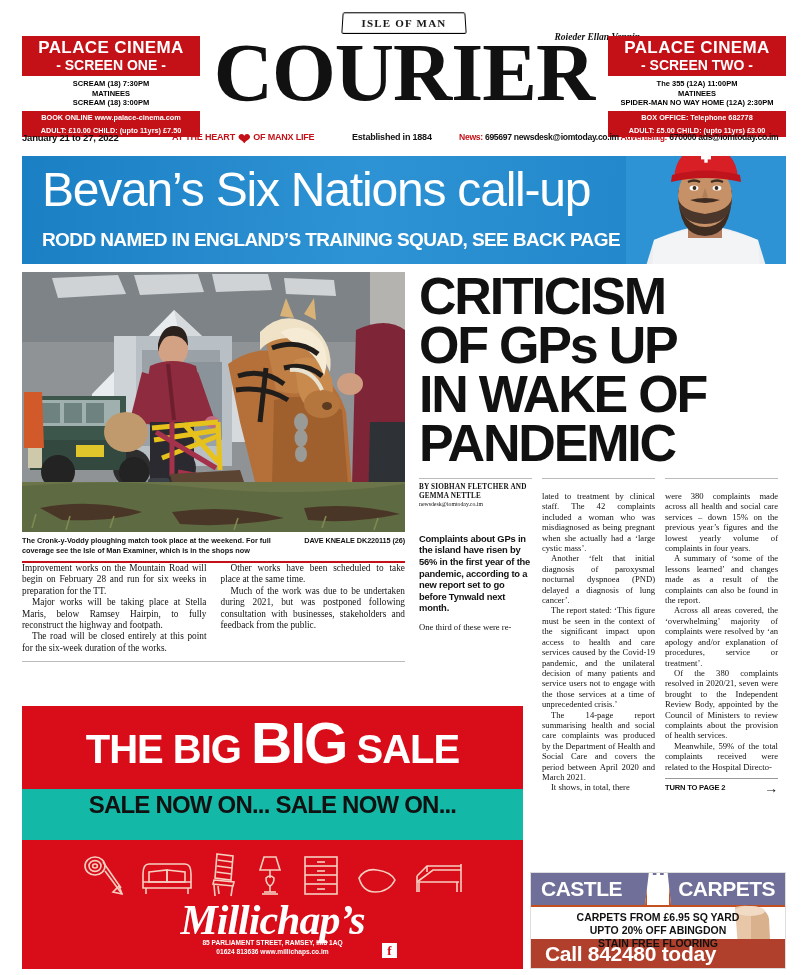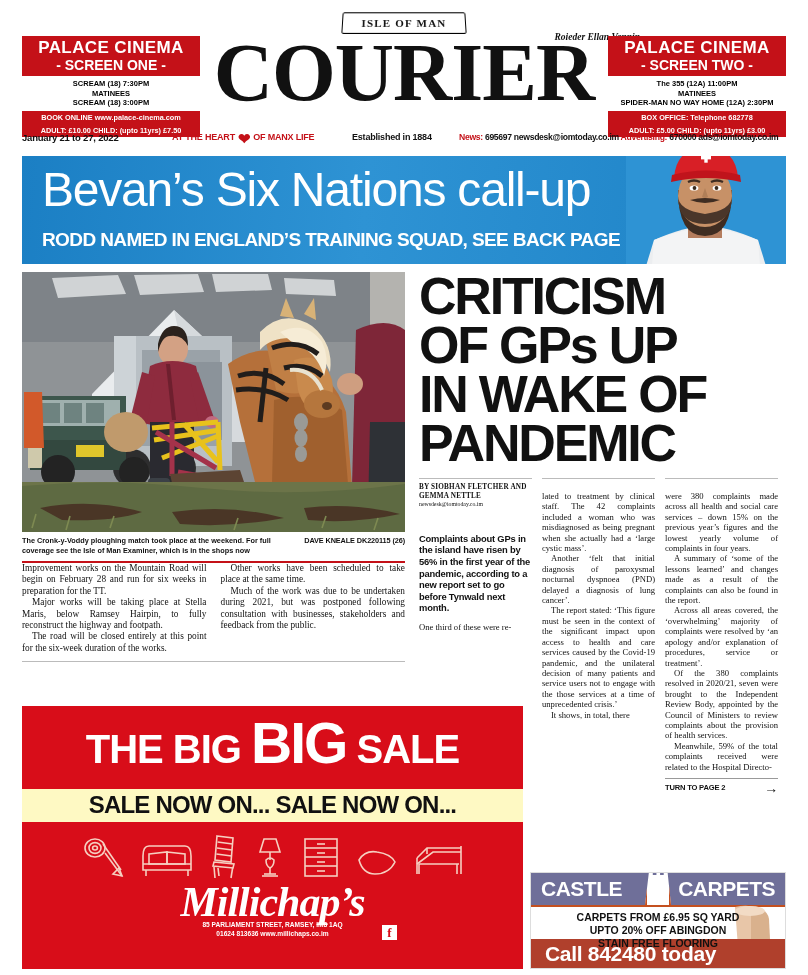--- a/index.html
+++ b/index.html
@@ -191,23 +191,23 @@
     background:#d80d19; color:#fff; overflow:hidden;
   }
   .milli-big {
     text-align:center; margin-top:12px;
     font-family:"Liberation Sans", sans-serif; font-weight:bold;
     color:#fff; letter-spacing:-1px; line-height:50px;
   }
   .milli-big .s1 { font-size:40px; }
   .milli-big .s2 { font-size:57px; letter-spacing:-2px;}
   .milli-strip {
-    background:#fef9c3; color:#111; text-align:center;
+    background:#14b8a6; color:#111; text-align:center;
     font-family:"Liberation Sans", sans-serif; font-weight:bold;
-    font-size:24px; letter-spacing:-.8px; padding:2px 0 3px;
+    font-size:24px; letter-spacing:-.8px; padding:2px 0 21px;
     margin-top:6px;
   }
   .milli-icons {
     display:flex; justify-content:center; align-items:flex-end;
     gap:14px; margin-top:10px; height:48px;
   }
   .milli-icons svg { display:block; }
   .milli-real {
     text-align:center; margin-top:6px;
     font-family:"Liberation Sans", sans-serif; font-weight:bold;
@@ -541,20 +541,21 @@
           </div>
         </div>
       </div>
 
       <div class="scol">
         <div class="coltop">
           <div class="bodytext">
             <p class="first">lated to treatment by clinical staff. The 42 complaints included a woman who was misdiagnosed as being pregnant when she actually had a ‘large cystic mass’.</p>
             <p>Another ‘felt that initial diagnosis of paroxysmal nocturnal dyspnoea (PND) delayed a diagnosis of lung cancer’.</p>
             <p>The report stated: ‘This figure must be seen in the context of the significant impact upon access to health and care services caused by the Covid-19 pandemic, and the unilateral decision of many patients and service users not to engage with the those services at a time of unprecedented crisis.’</p>
+            <p>The 14-page report summarising health and social care complaints was produced by the Department of Health and Social Care and covers the period between April 2020 and March 2021.</p>
             <p>It shows, in total, there</p>
           </div>
         </div>
       </div>
 
       <div class="scol">
         <div class="coltop">
           <div class="bodytext">
             <p class="first">were 380 complaints made across all health and social care services – down 15% on the previous year’s figures and the lowest yearly volume of complaints in four years.</p>
             <p>A summary of ‘some of the lessons learned’ and changes made as a result of the complaints can also be found in the report.</p>

